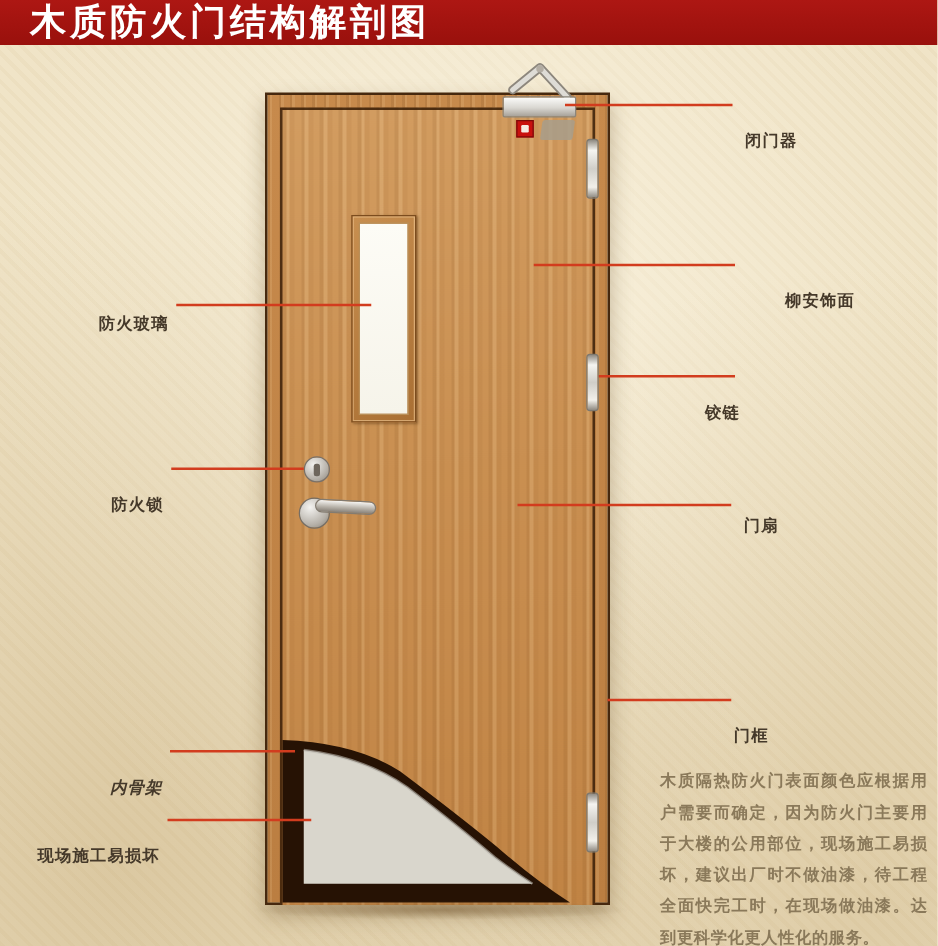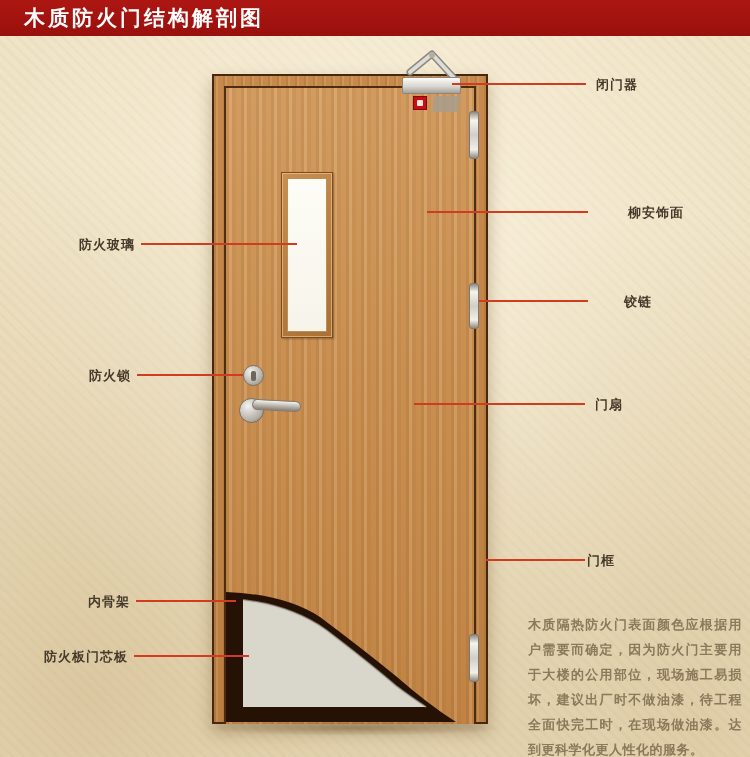--- a/index.html
+++ b/index.html
@@ -11,21 +11,21 @@
       radial-gradient(ellipse at 12% 92%, rgba(185,155,100,0.38), transparent 55%),
       radial-gradient(ellipse at 92% 96%, rgba(185,155,100,0.32), transparent 50%),
       radial-gradient(ellipse at 50% 35%, rgba(255,250,236,0.6), transparent 72%),
       repeating-linear-gradient(45deg, rgba(205,180,130,0.10) 0 3px, rgba(0,0,0,0) 3px 8px);
   }
   .part{position:absolute;box-sizing:border-box;}
   
   .banner{
     left:0;top:10;width:750px;height:36px;
     background:linear-gradient(180deg,#ad1713,#99100c);
-    color:#fff;font-size:21px;font-weight:bold;line-height:36px;
+    color:#fff;font-size:29px;font-weight:bold;line-height:36px;
     padding-left:24px;letter-spacing:3px;
   }
   
   .door-frame{
     left:212px;top:74px;width:276px;height:650px;
     border:2px solid #46280e;
     background:
       repeating-linear-gradient(90deg, rgba(92,52,15,.12) 0 2px, rgba(255,225,175,.14) 2px 4px, rgba(0,0,0,0) 4px 9px),
       linear-gradient(180deg,#c78a4c,#bb7e41);
     box-shadow:0 8px 16px rgba(95,65,25,.35);
@@ -94,31 +94,31 @@
   .hinge-bot{top:634px;height:48px;}
   
   .cutaway{left:224px;top:580px;width:252px;height:144px;}
   .door-bottom-shadow{
     left:200px;top:720px;width:305px;height:16px;border-radius:50%;
     background:radial-gradient(ellipse at center, rgba(105,75,35,.42), rgba(0,0,0,0) 70%);
   }
   
   .callout-label{
     position:absolute;font-size:13px;font-weight:bold;color:#45392a;
-    letter-spacing:1px;white-space:nowrap;
+    letter-spacing:1px;white-space:nowrap;margin-top:28px;
   }
   .leader{position:absolute;height:2px;background:#d23c1e;}
-  .lbl-glass{right:615px;top:236px;}   .ln-glass{left:141px;top:243px;width:156px;}
+  .lbl-glass{right:615px;top:222px;}   .ln-glass{left:141px;top:243px;width:156px;}
   .lbl-lock{right:619px;top:367px;}    .ln-lock{left:137px;top:374px;width:106px;}
-  .lbl-skel{right:620px;top:593px;}    .ln-skel{left:136px;top:600px;width:100px;}
+  .lbl-skel{right:620px;top:593px;font-style:italic;}    .ln-skel{left:136px;top:600px;width:100px;}
   .lbl-core{right:622px;top:648px;}    .ln-core{left:134px;top:655px;width:115px;}
   .lbl-closer{left:596px;top:76px;}    .ln-closer{left:452px;top:83px;width:134px;}
   .lbl-veneer{left:628px;top:204px;}   .ln-veneer{left:427px;top:211px;width:161px;}
-  .lbl-hinge{left:624px;top:293px;}    .ln-hinge{left:479px;top:300px;width:109px;}
-  .lbl-leaf{left:595px;top:396px;}     .ln-leaf{left:414px;top:403px;width:171px;}
+  .lbl-hinge{left:564px;top:293px;}    .ln-hinge{left:479px;top:300px;width:109px;}
+  .lbl-leaf{left:595px;top:384px;}     .ln-leaf{left:414px;top:403px;width:171px;}
   .lbl-frame{left:587px;top:552px;}    .ln-frame{left:486px;top:559px;width:99px;}
   
   .description{
     position:absolute;left:528px;top:612px;width:214px;
     font-size:13px;line-height:25px;color:#8a795a;font-weight:600;
     letter-spacing:.5px;text-align:justify;
   }
 </style>
 </head>
 <body>
@@ -164,21 +164,21 @@
 
   <span class="callout-label lbl-glass">防火玻璃</span>
   <span class="leader ln-glass"></span>
 
   <span class="callout-label lbl-lock">防火锁</span>
   <span class="leader ln-lock"></span>
 
   <span class="callout-label lbl-skel">内骨架</span>
   <span class="leader ln-skel"></span>
 
-  <span class="callout-label lbl-core">防火板门芯板</span>
+  <span class="callout-label lbl-core">现场施工易损坏</span>
   <span class="leader ln-core"></span>
 
   <span class="callout-label lbl-closer">闭门器</span>
   <span class="leader ln-closer"></span>
 
   <span class="callout-label lbl-veneer">柳安饰面</span>
   <span class="leader ln-veneer"></span>
 
   <span class="callout-label lbl-hinge">铰链</span>
   <span class="leader ln-hinge"></span>

